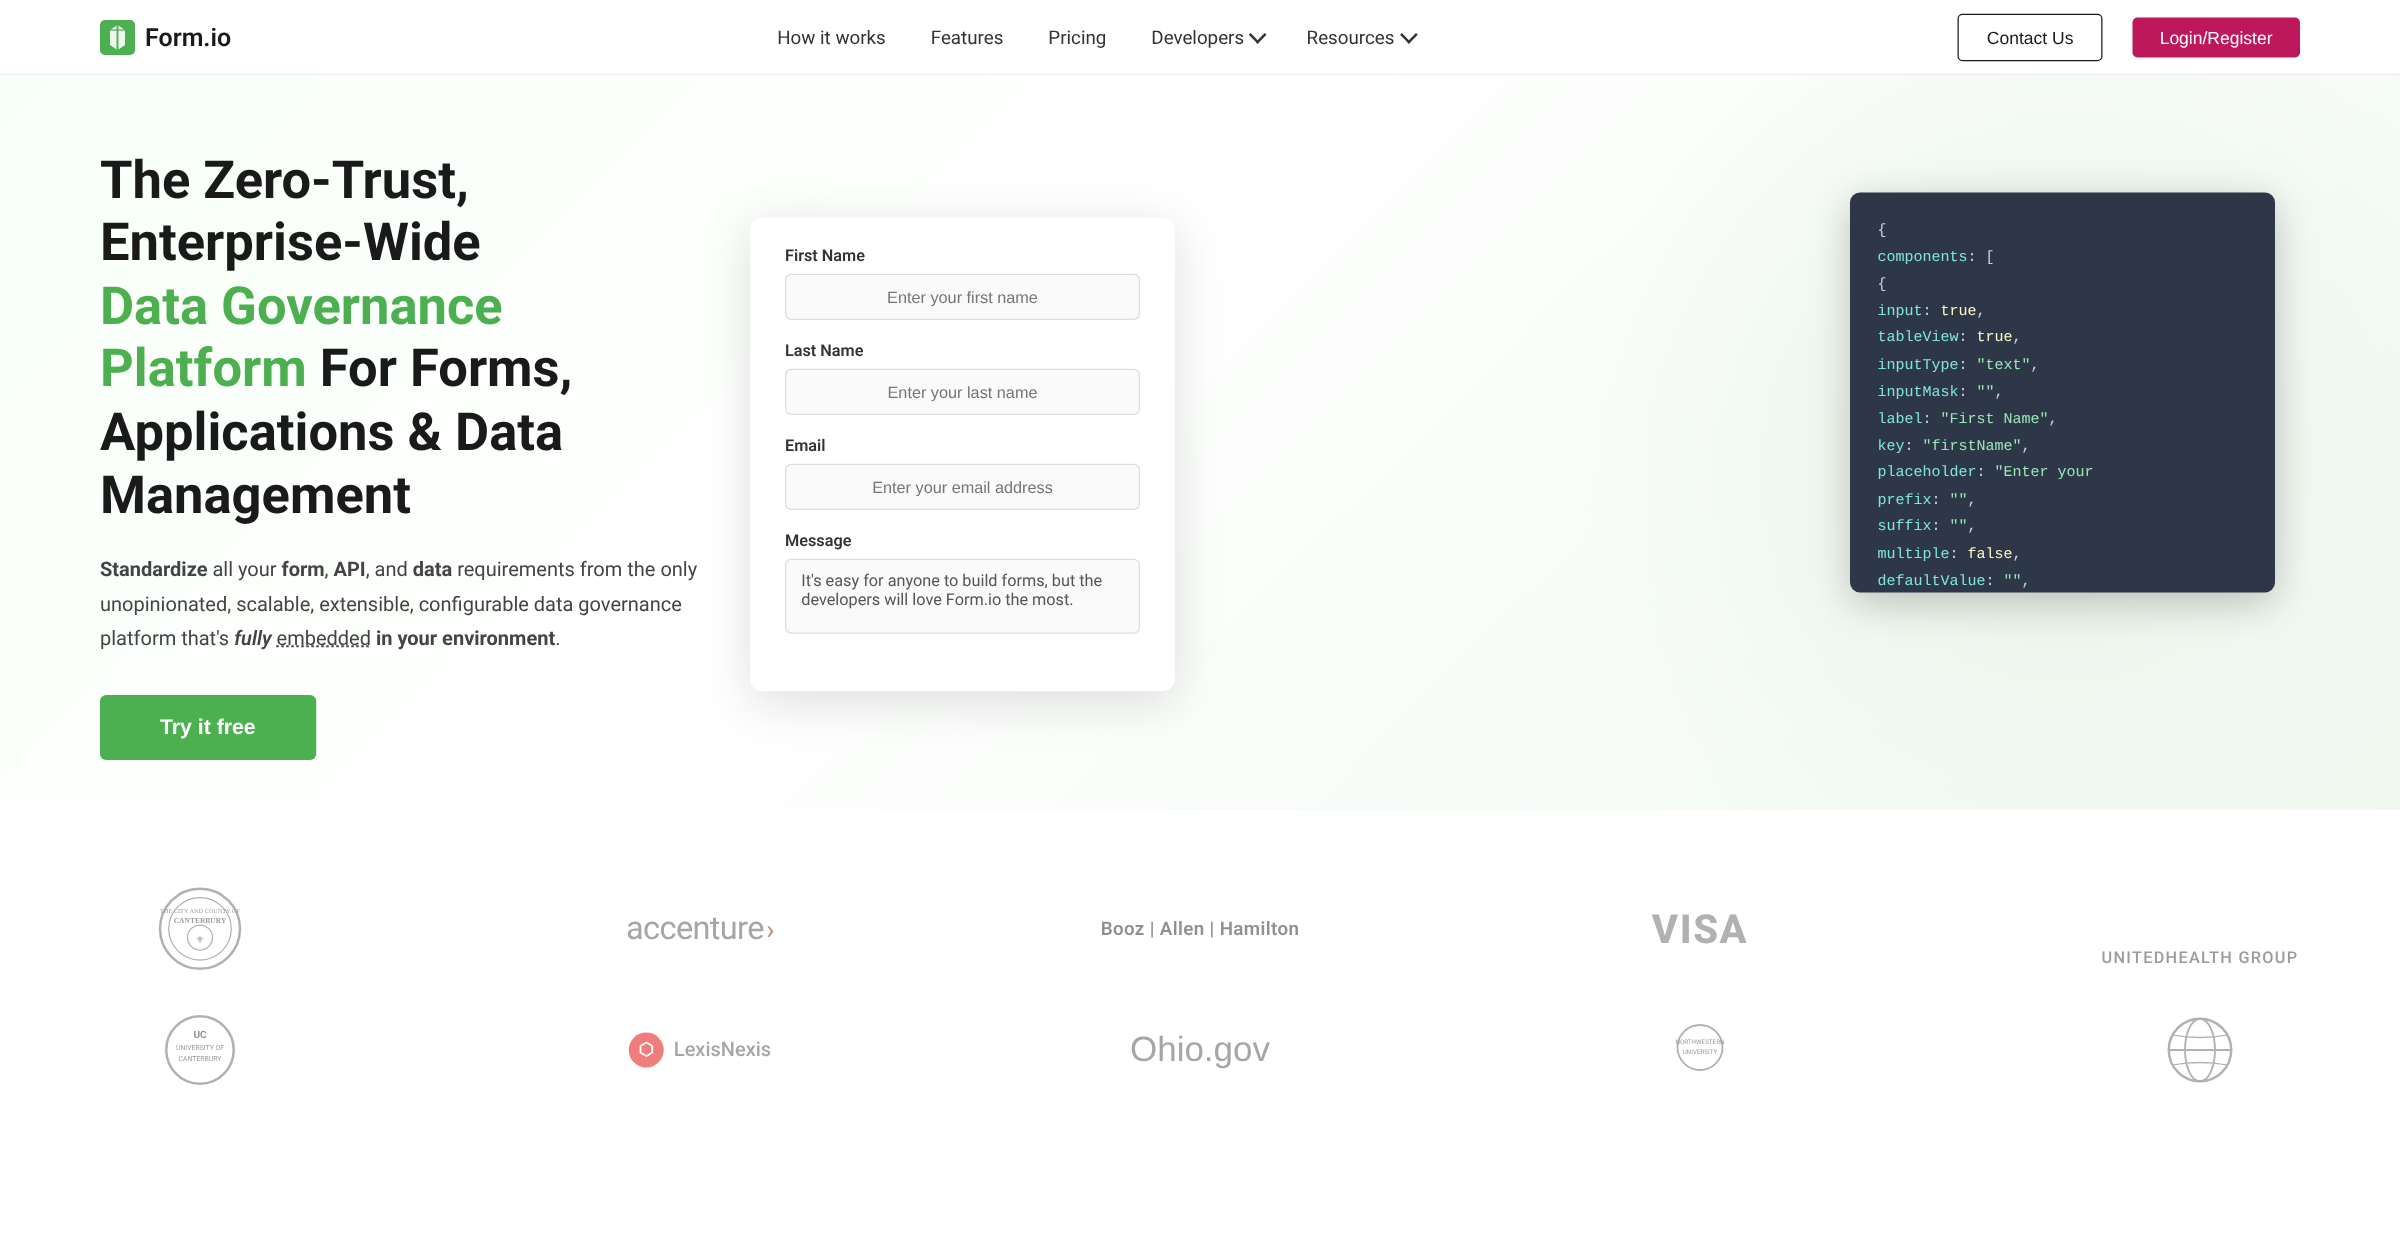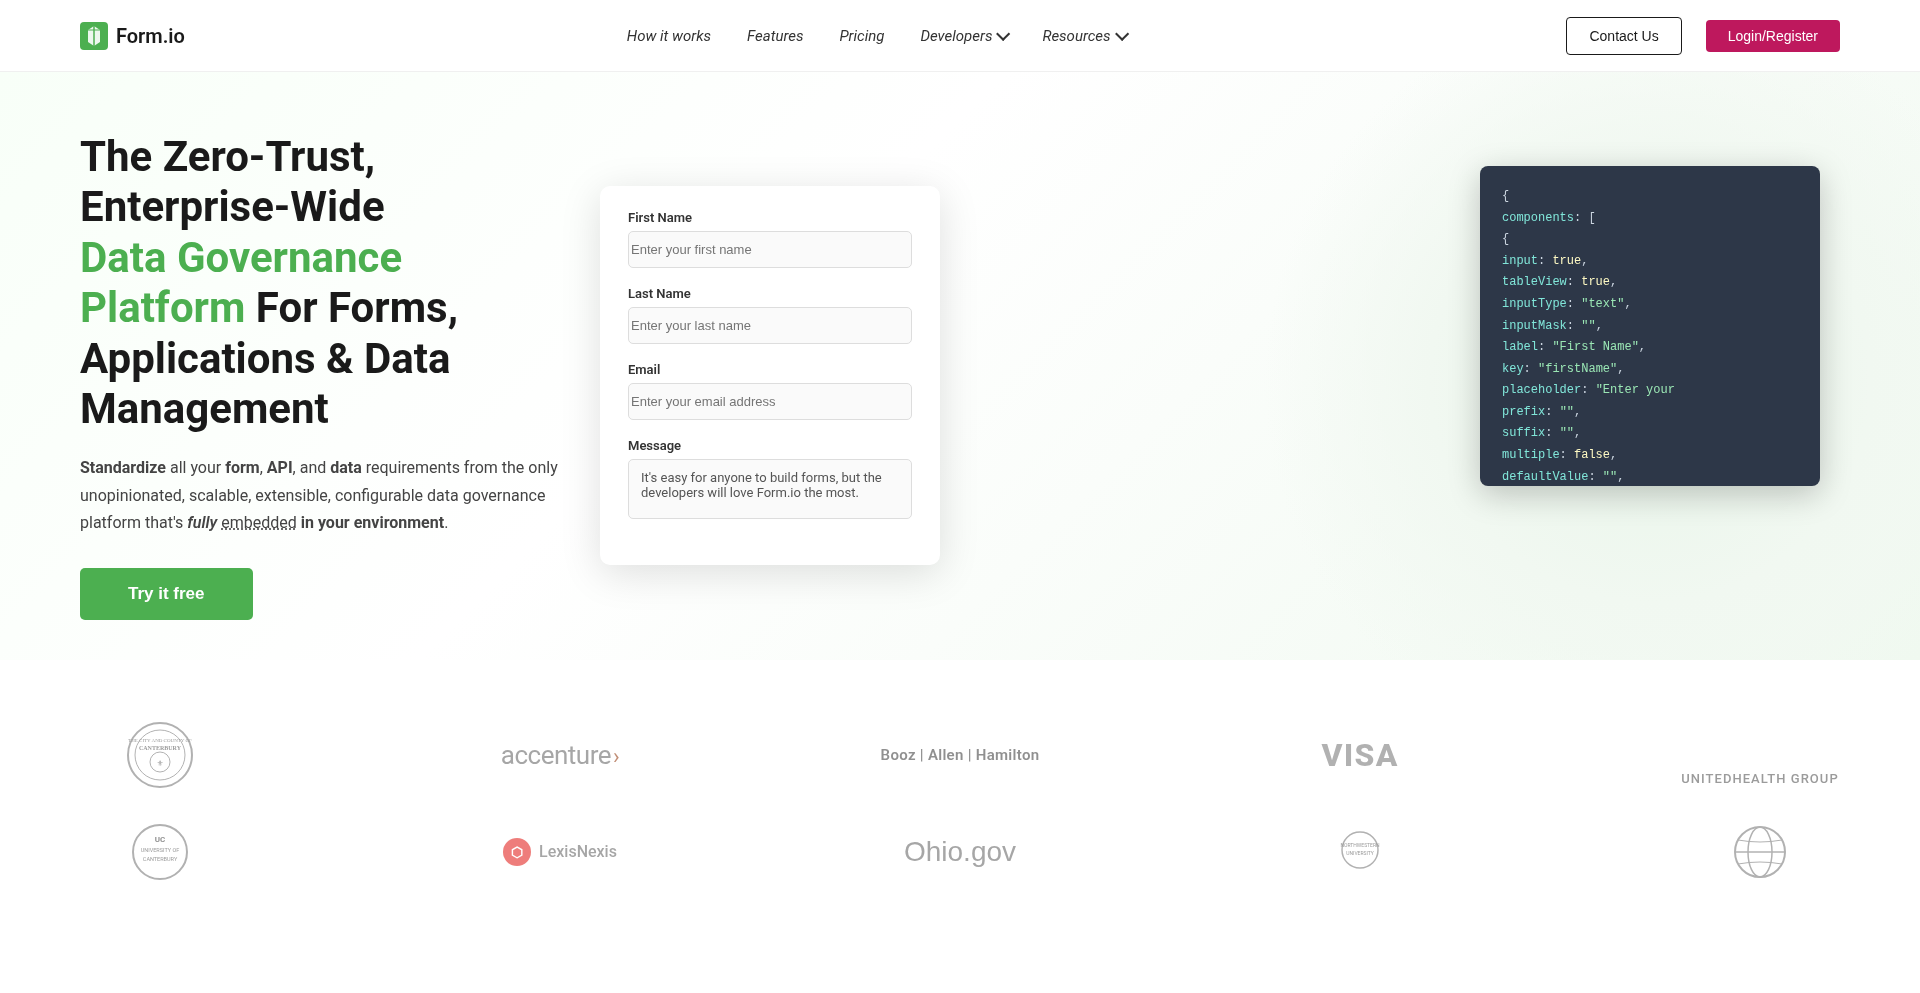--- a/index.html
+++ b/index.html
@@ -1,27 +1,27 @@
 <!DOCTYPE html>
 <html><head>
   <meta charset="utf-8">
   <style>
     * { margin: 0; padding: 0; box-sizing: border-box; }
     body { font-family: -apple-system, BlinkMacSystemFont, 'Segoe UI', Roboto, sans-serif; background: #fff; overflow-x: hidden; }
 
     
     nav {
       display: flex; align-items: center; justify-content: space-between;
-      padding: 0 80px; height: 72px; background: #fff;
+      padding: 0 80px; height: 60px; background: #fff;
       border-bottom: 1px solid #f0f0f0; position: relative; z-index: 10;
     }
     .nav-logo { display: flex; align-items: center; gap: 8px; text-decoration: none; }
     .nav-logo-icon { width: 28px; height: 28px; }
     .nav-logo-text { font-size: 20px; font-weight: 600; color: #1a1a1a; }
-    .nav-links { display: flex; align-items: center; gap: 36px; font-style: italic; }
+    .nav-links { display: flex; align-items: center; gap: 36px; }
     .nav-link { font-size: 15px; color: #333; text-decoration: none; cursor: pointer; display: flex; align-items: center; gap: 4px; }
     .nav-actions { display: flex; align-items: center; gap: 24px; }
     .btn-contact {
       padding: 10px 22px; border: 1.5px solid #1a1a1a; border-radius: 4px;
       background: transparent; font-size: 14px; font-weight: 500; color: #1a1a1a; cursor: pointer;
     }
     .btn-login {
       padding: 8px 22px; border: none; border-radius: 4px;
       background: #be185d; font-size: 14px; font-weight: 500; color: #fff; cursor: pointer;
     }
@@ -66,21 +66,21 @@
     }
     .form-mockup {
       background: #fff; border-radius: 10px; box-shadow: 0 8px 40px rgba(0,0,0,0.13);
       width: 340px; padding: 24px 28px; position: absolute; left: 40px; top: 20px;
       z-index: 2;
     }
     .form-field-group { margin-bottom: 18px; }
     .form-field-label { font-size: 13px; font-weight: 600; color: #333; margin-bottom: 6px; }
     .form-field-input {
       width: 100%; padding: 10px 2px; border: 1px solid #ddd; border-radius: 5px;
-      font-size: 13px; color: #999; background: #fafafa;
+      font-size: 13px; color: #999; background: #fafafa; text-align: center;
     }
     .form-field-textarea {
       width: 100%; padding: 10px 12px; border: 1px solid #ddd; border-radius: 5px;
       font-size: 13px; color: #555; background: #fafafa; min-height: 60px; resize: none;
       font-family: inherit;
     }
 
     
     .code-mockup {
       background: #2d3748; border-radius: 8px;

